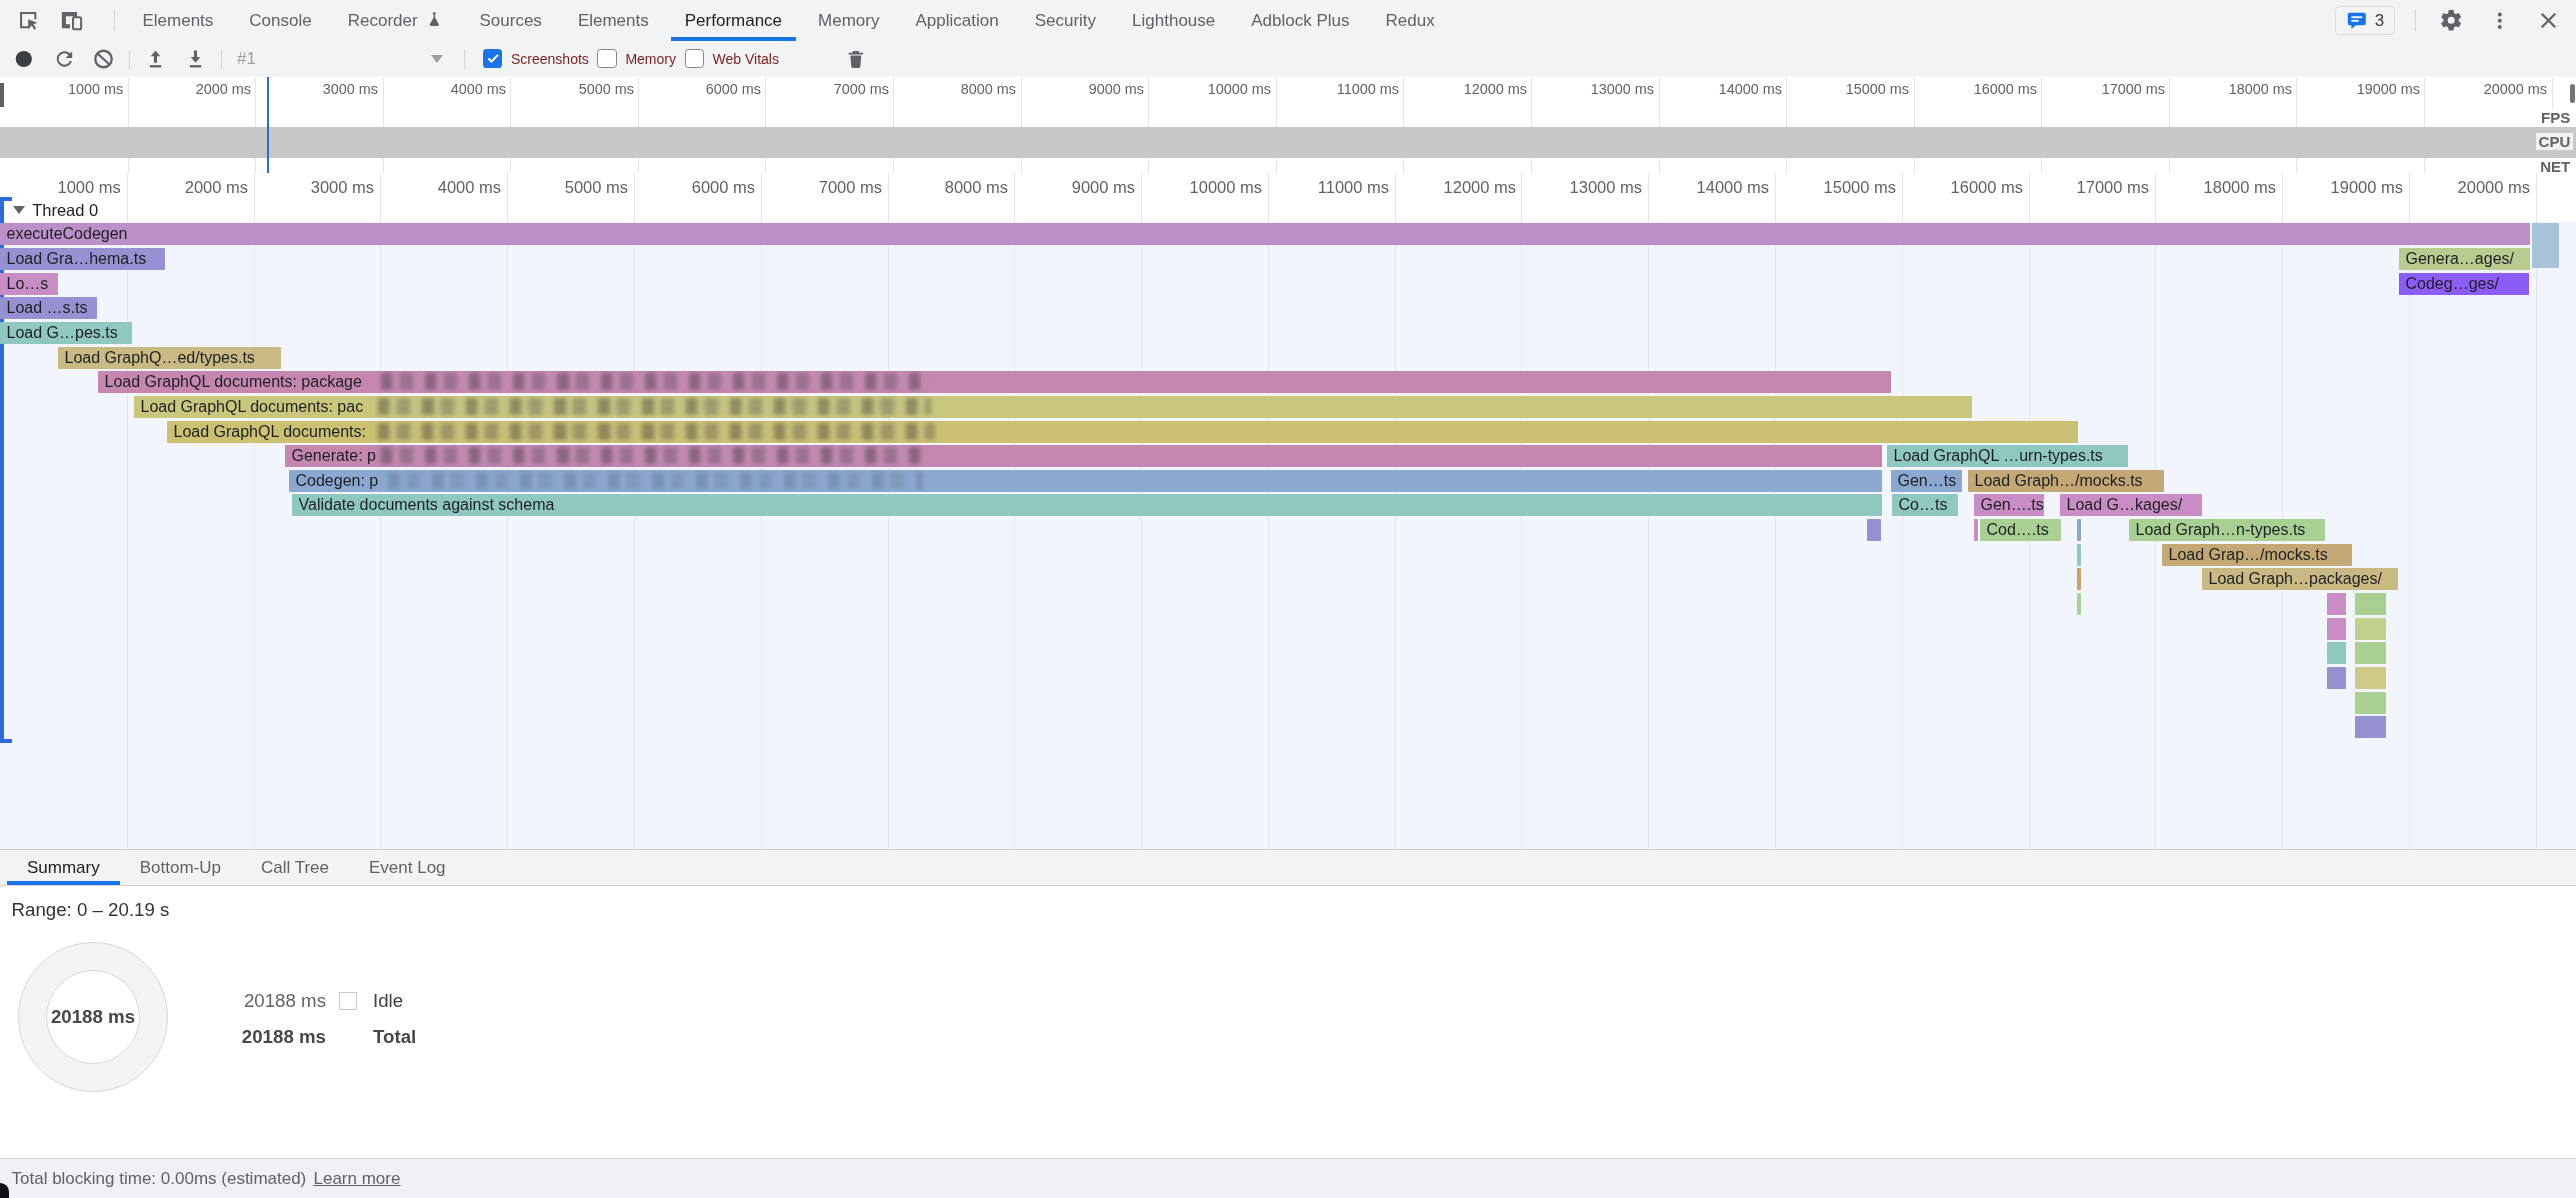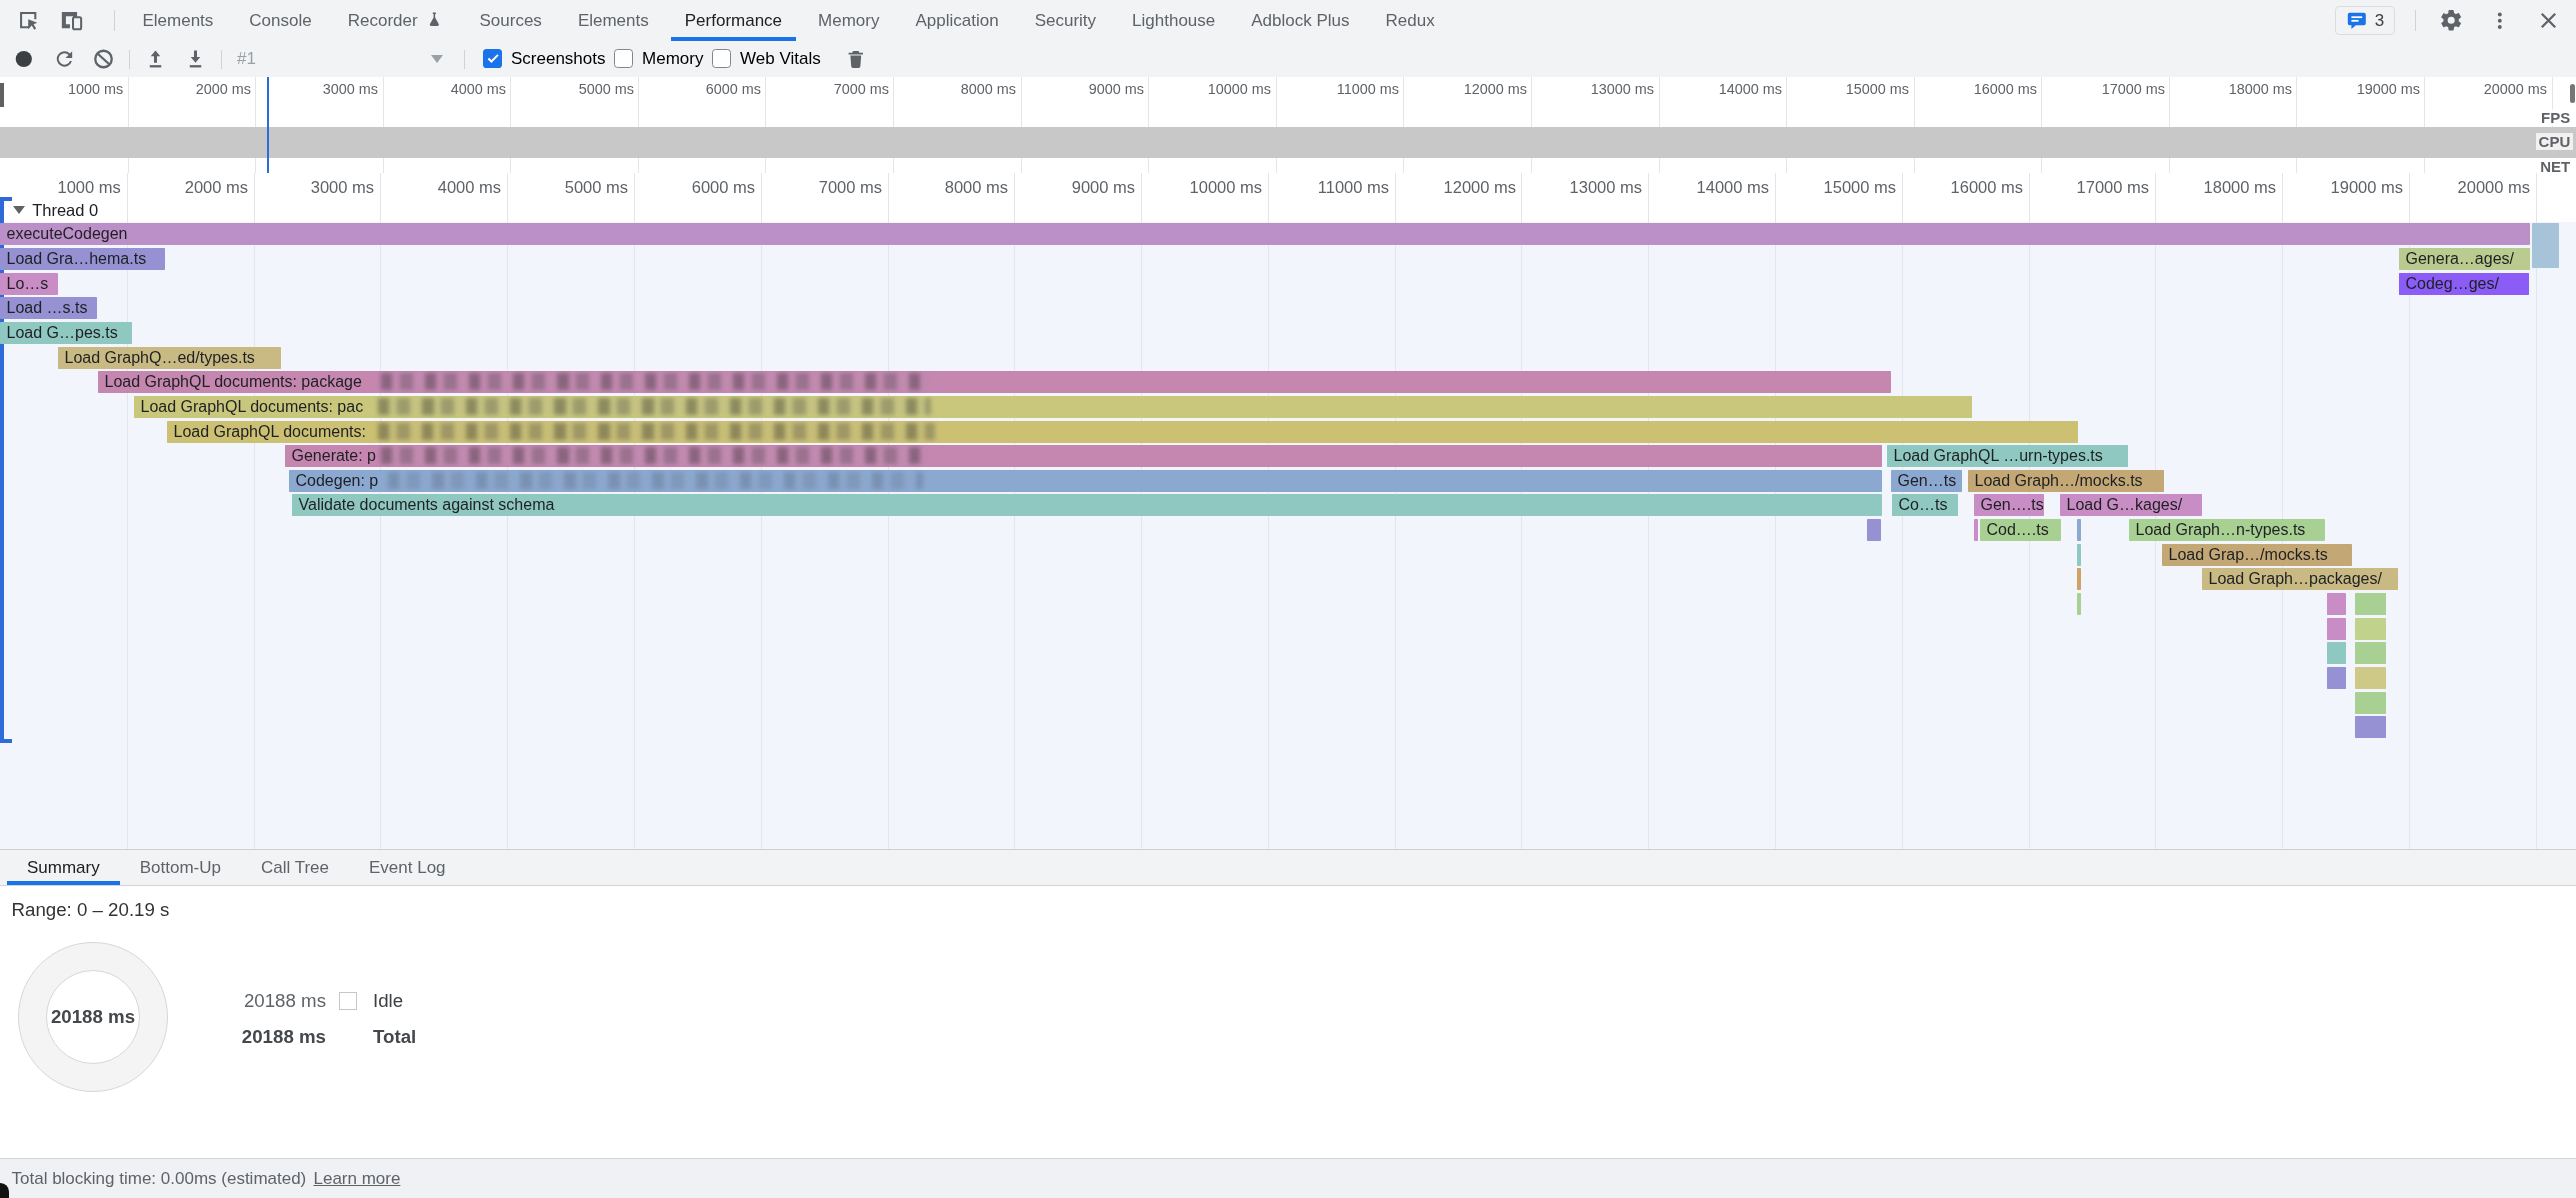--- a/index.html
+++ b/index.html
@@ -19,21 +19,21 @@
               padding:2.9px 10px;margin-right:10px;font-size:17px;color:#3c4043;}
   .icon24 svg{display:block;}
   
   #toolbar{left:0;top:41px;width:2576px;height:36px;background:#f1f3f4;border-bottom:0.7px solid #c9ccd1;}
   .tbi{position:absolute;top:50%;transform:translateY(-50%);}
   .vdiv{position:absolute;top:9.3px;width:0.7px;height:18.7px;background:#cfd3d8;}
   .chk-row{position:absolute;top:0;height:35px;display:flex;align-items:center;gap:8.6px;}
   .chkbox{width:19.4px;height:19.4px;border-radius:3.6px;box-sizing:border-box;}
   .chkbox.off{background:#fff;border:1.4px solid #80868b;}
   .chkbox.on{background:#1a73e8;display:flex;align-items:center;justify-content:center;}
-  .chk-label{font-size:17px;color:#000000;white-space:nowrap;}
+  .chk-label{font-size:14px;color:#7f1d1d;white-space:nowrap;}
   #session-label{font-size:17px;color:#9aa0a6;}
   .dd-arrow{width:0;height:0;border-left:6.5px solid transparent;border-right:6.5px solid transparent;border-top:8px solid #9aa0a6;}
   
   #overview{left:0;top:77px;width:2576px;height:96px;background:#fff;border-bottom:0.7px solid #d9d9d9;overflow:hidden;}
   .ov-grid{position:absolute;top:0;bottom:0;width:0.7px;background:rgba(0,0,0,.10);}
   .ov-label{position:absolute;top:3.6px;width:115px;text-align:right;font-size:14.4px;color:#5f6368;}
   #cpu-band{position:absolute;left:0;top:50px;width:2576px;height:31px;background:#c8c8c8;}
   .lane-label{position:absolute;right:2.9px;font-size:15px;font-weight:bold;color:#5f6368;background:rgba(255,255,255,.75);padding:0 2.9px;}
   #ov-playhead{position:absolute;left:267px;top:0;width:2.2px;height:96px;background:#2f6bd8;}
   #ov-handle-left{position:absolute;left:0;top:5.8px;width:3.6px;height:24.4px;background:#616161;}

